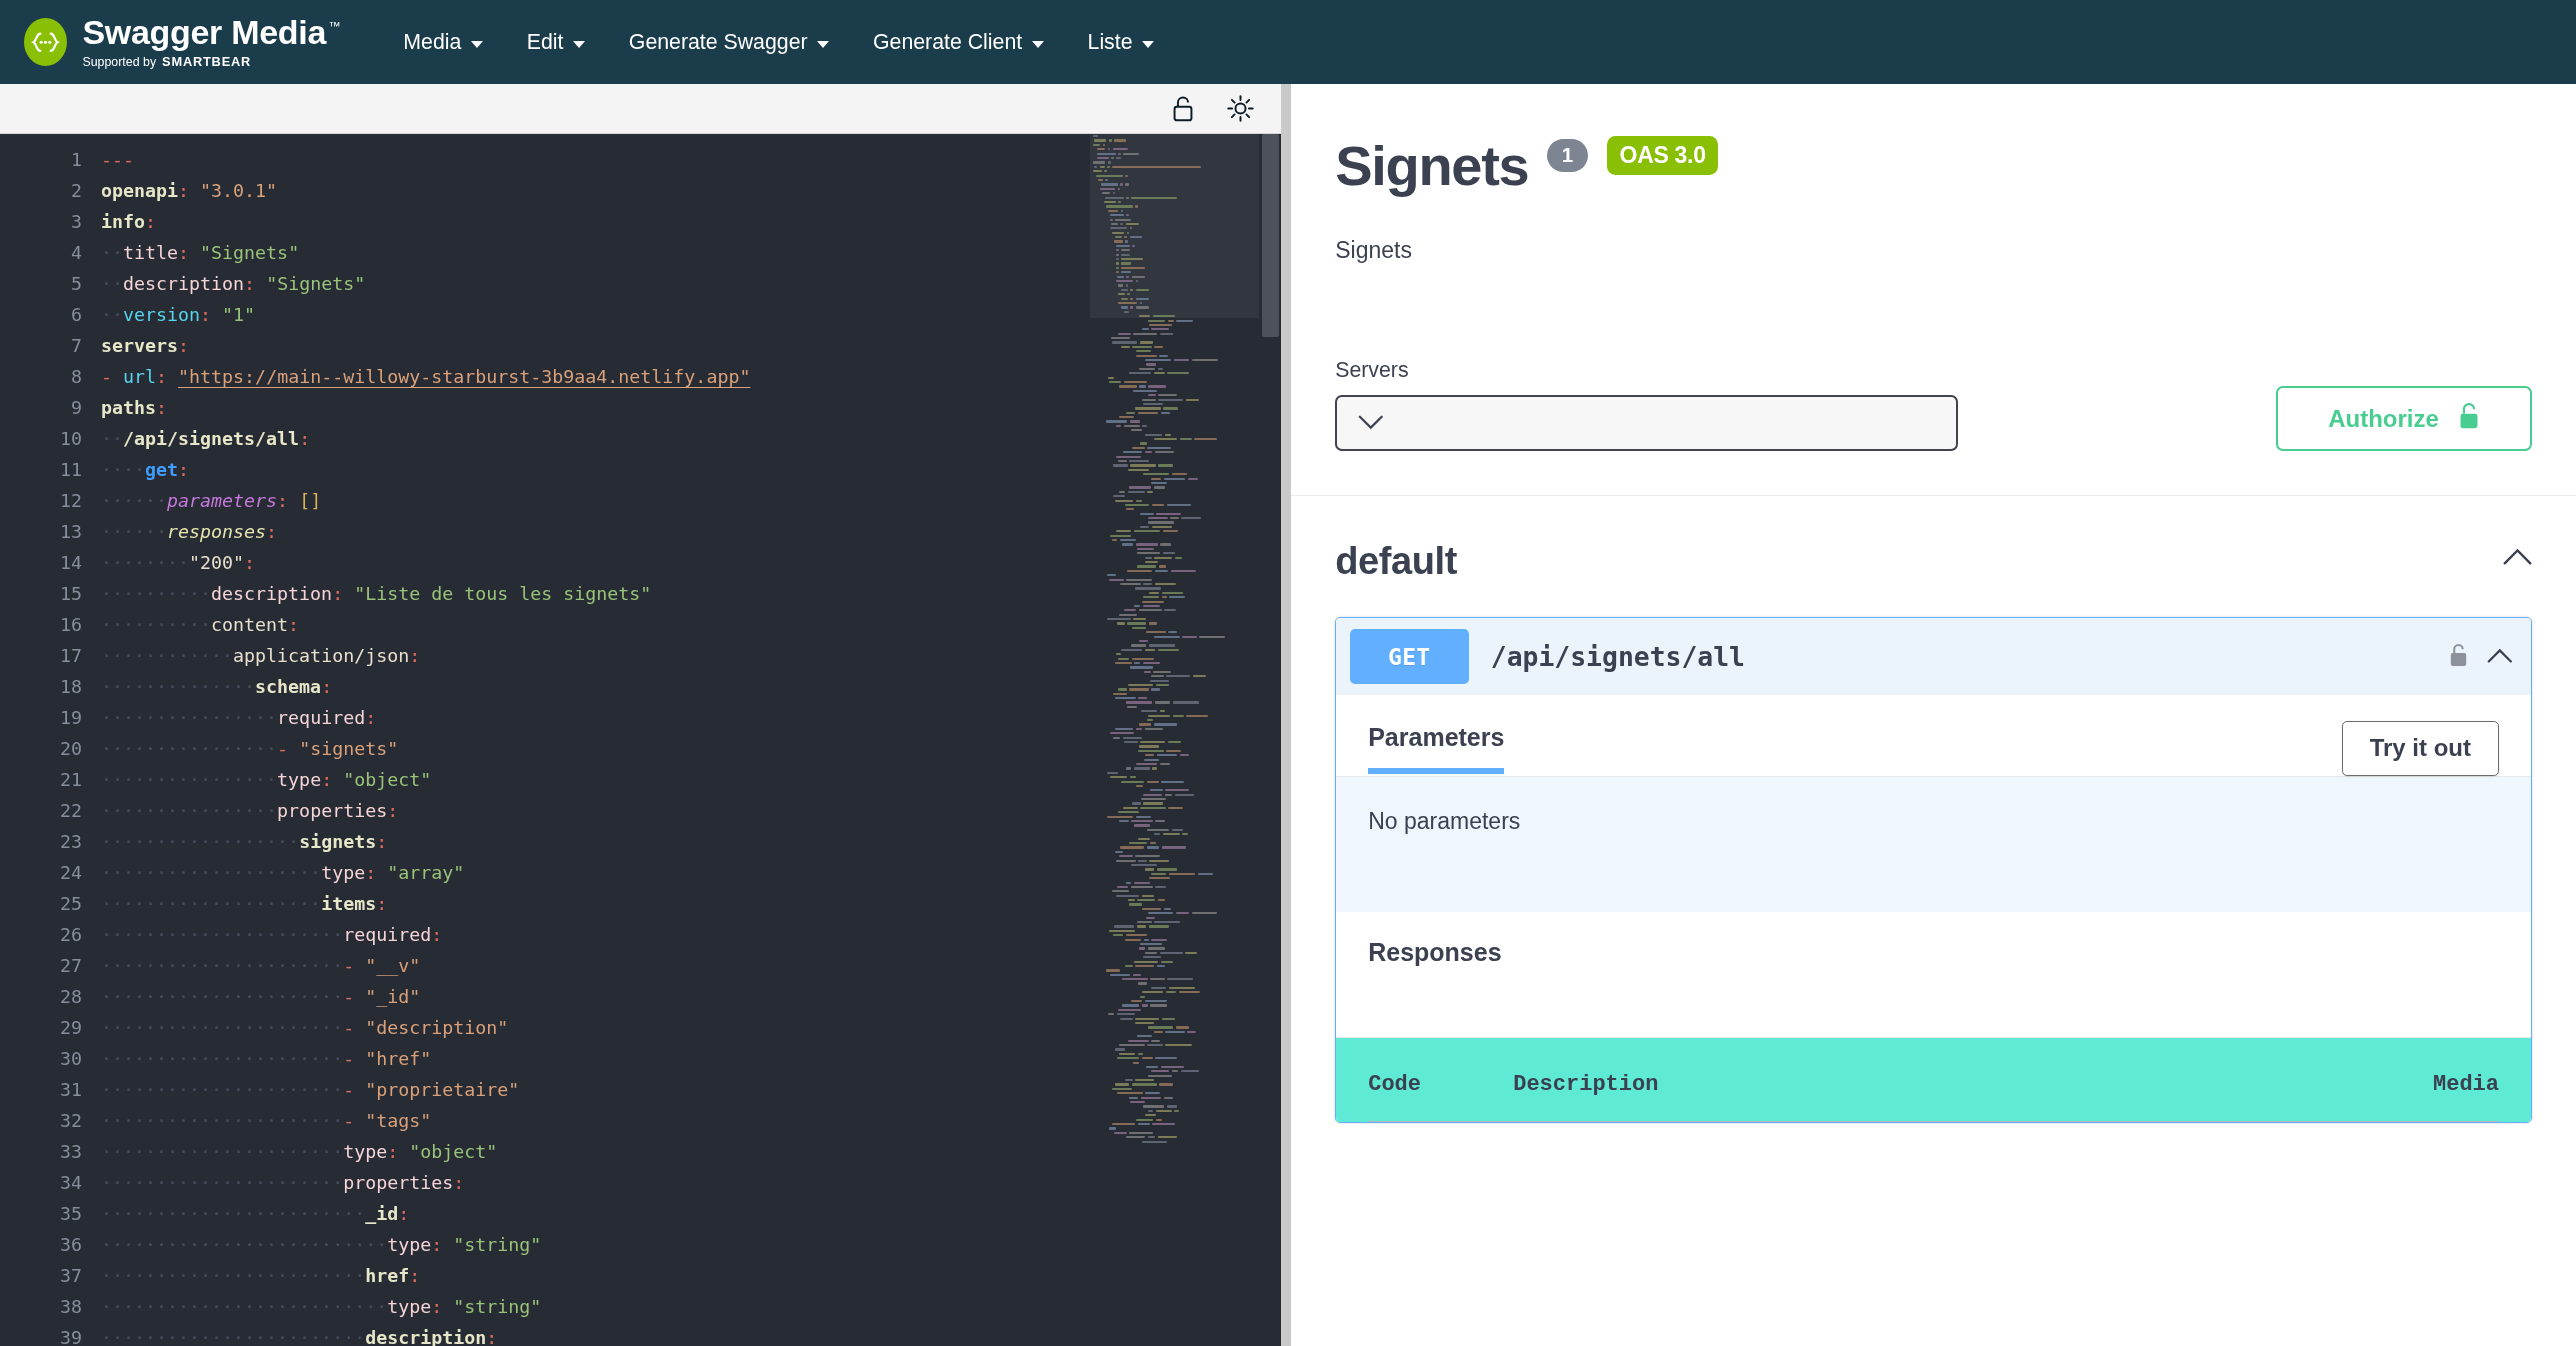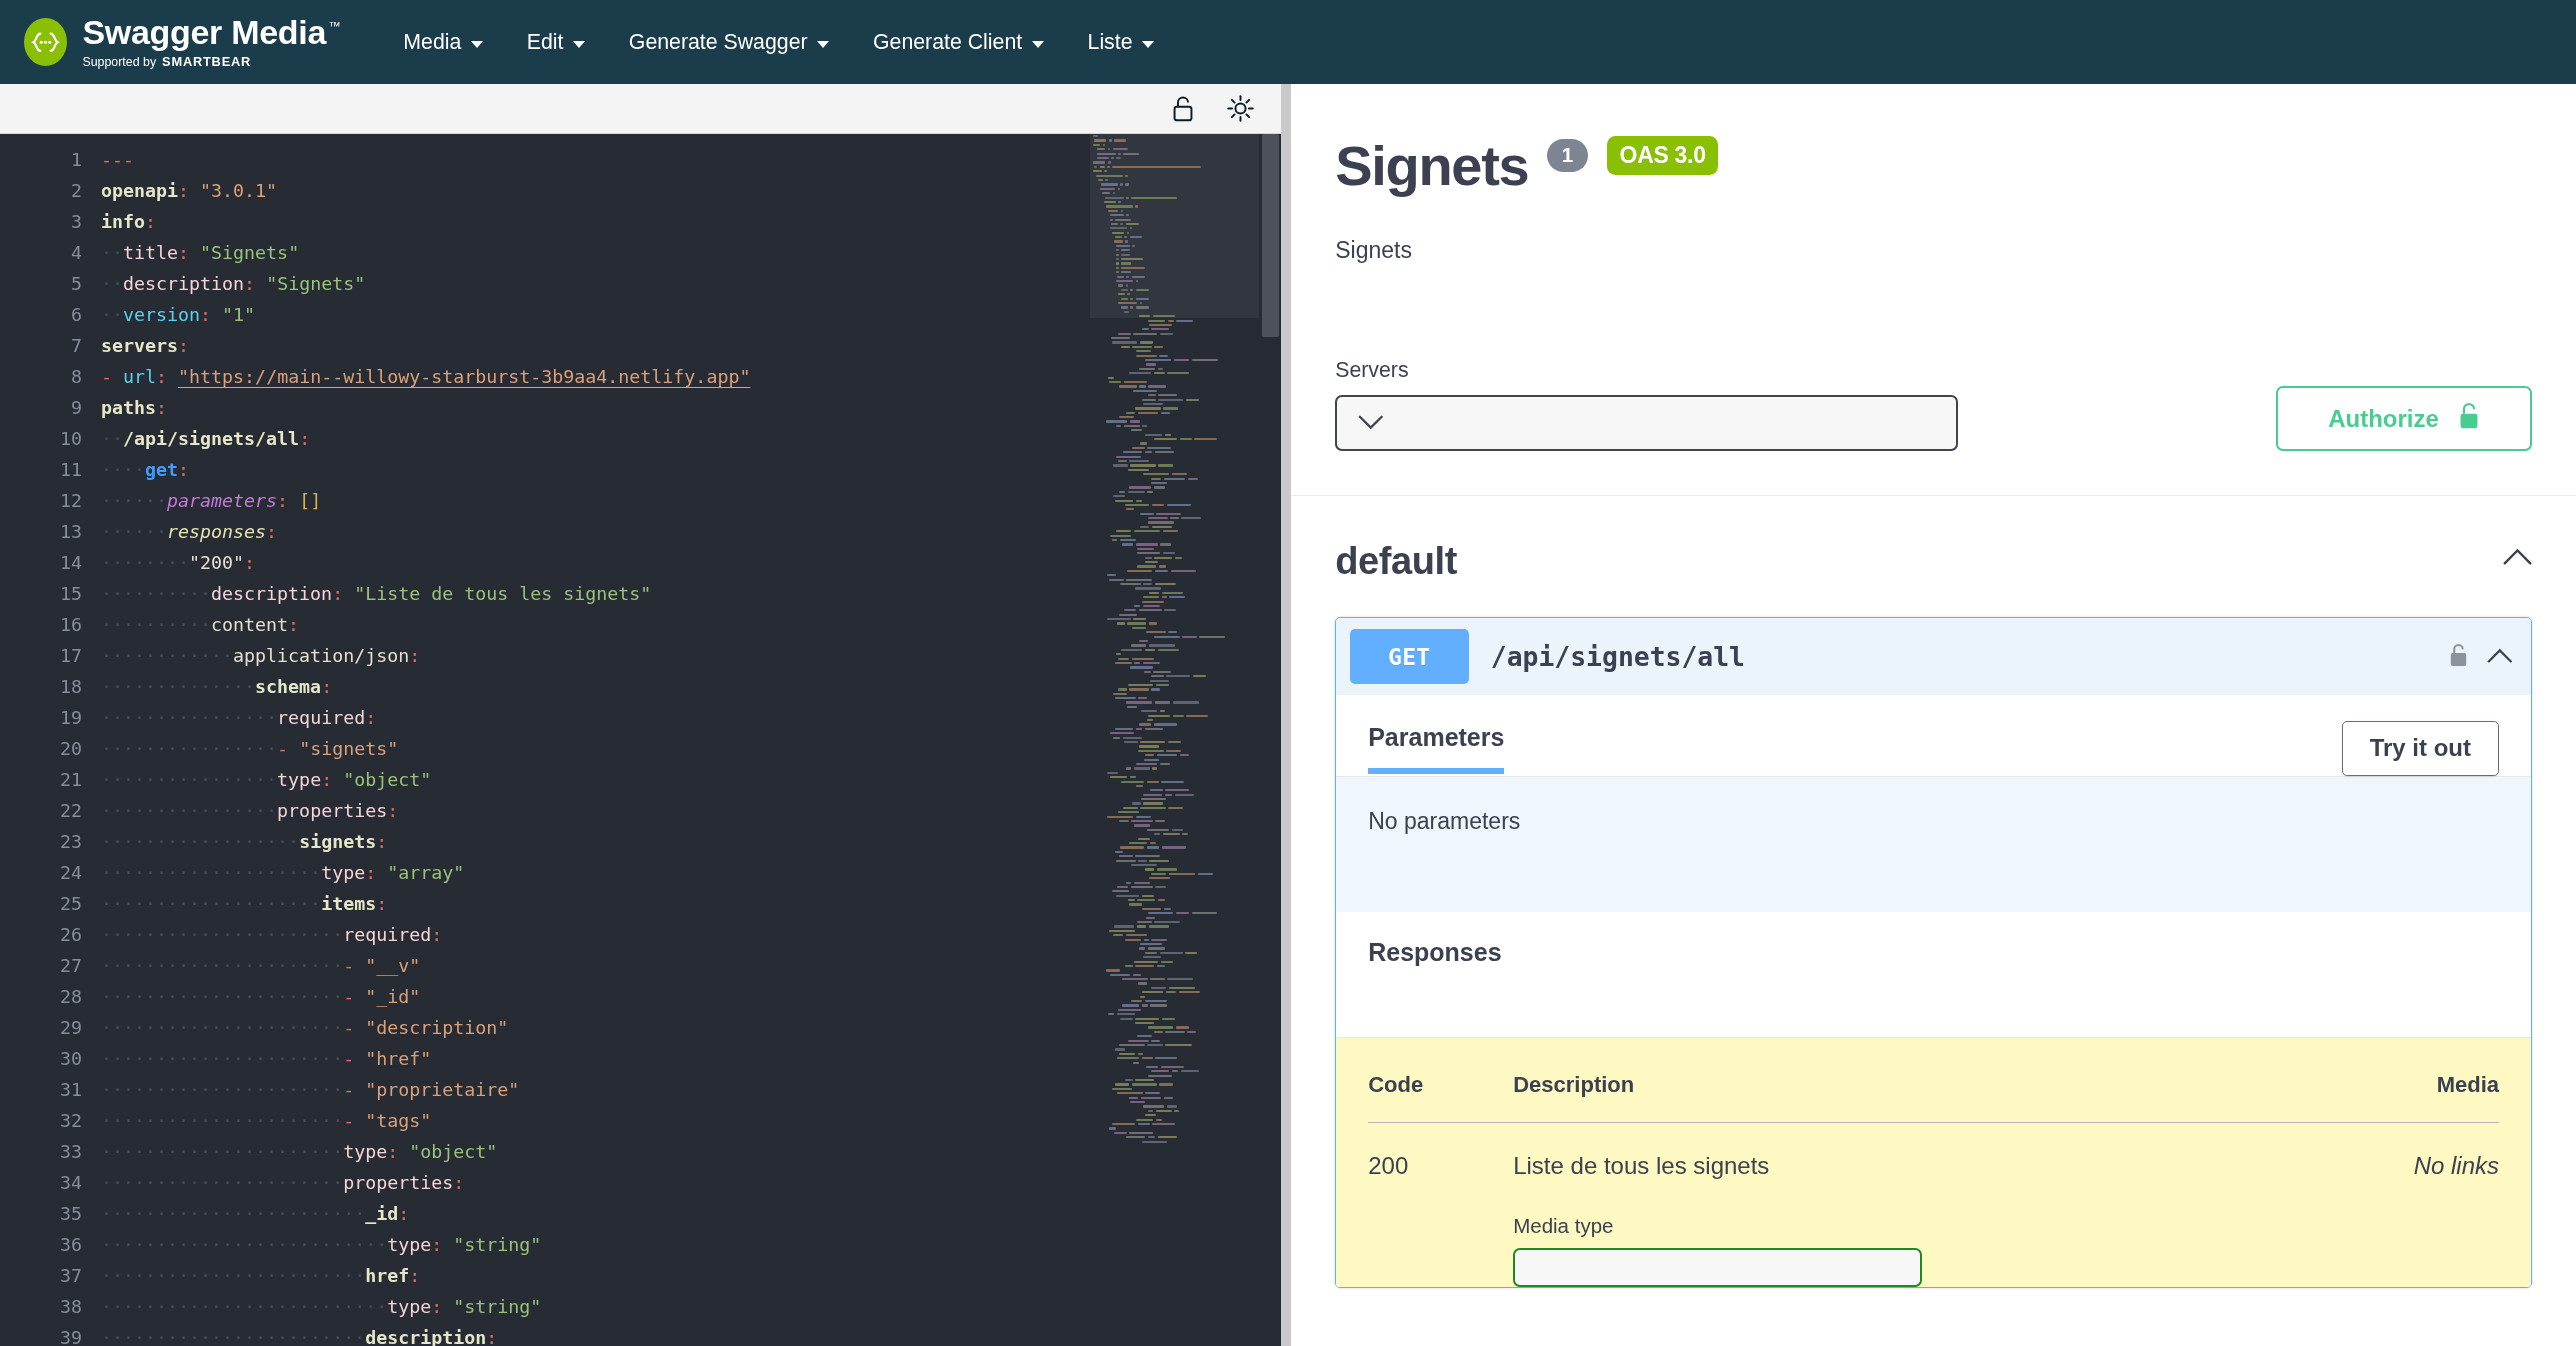--- a/index.html
+++ b/index.html
@@ -190,21 +190,21 @@
   .tryout-btn{
     border:1.7px solid #6b6b6b;border-radius:5.1px;background:#fff;color:#3b4151;
     font-size:24px;font-weight:700;padding:12.8px 27px;cursor:pointer;
     box-shadow:0 0.9px 1.7px rgba(0,0,0,.1);
   }
   .sect-sub{
     background:#f0f6fd;padding:31px 32px;font-size:23px;color:#3b4151;
     border-top:0.9px solid #e8e8e8;min-height:136px;box-sizing:border-box;
   }
   .resp-head{padding:25.6px 32px 48px 32px;background:#fff;}
-  .resp-body{background:#fef9c3;padding:34px 32px 0 32px;border-top:0.9px solid #e8e8e8;}
+  .resp-body{background:#5eead4;padding:34px 32px 0 32px;border-top:0.9px solid #e8e8e8;font-family:Liberation Mono, monospace;}
   .resp-table{width:100%;border-collapse:collapse;}
   .resp-table th{
     text-align:left;font-size:22px;font-weight:700;color:#3b4151;padding:0 0 24px 0;
   }
   .resp-table th.links-col{text-align:right;}
   .resp-table tr.hdr{border-bottom:1.7px solid #b7b7b7;}
   .resp-table td{padding:29px 0 0 0;font-size:24px;color:#3b4151;vertical-align:top;}
   .resp-table td.links-col{text-align:right;font-style:italic;color:#3b4151;}
   .col-code{width:145px;}
   .media-label{font-size:20.5px;color:#3b4151;margin-top:34px;}
@@ -1314,29 +1314,20 @@
               </div>
 
               <div class="resp-body">
                 <table class="resp-table">
                   <tbody>
                       <tr class="hdr">
                     <th class="col-code">Code</th>
                     <th>Description</th>
                     <th class="links-col">Media</th>
                   </tr>
-                  <tr>
-                    <td>200</td>
-                    <td>
-                      <div>Liste de tous les signets</div>
-                      <div class="media-label">Media type</div>
-                      <div class="media-select"></div>
-                    </td>
-                    <td class="links-col">No links</td>
-                  </tr>
                 </tbody>
                   </table>
               </div>
             </div>
           </div>
         </div>
 
       </div>
     </div>
 

